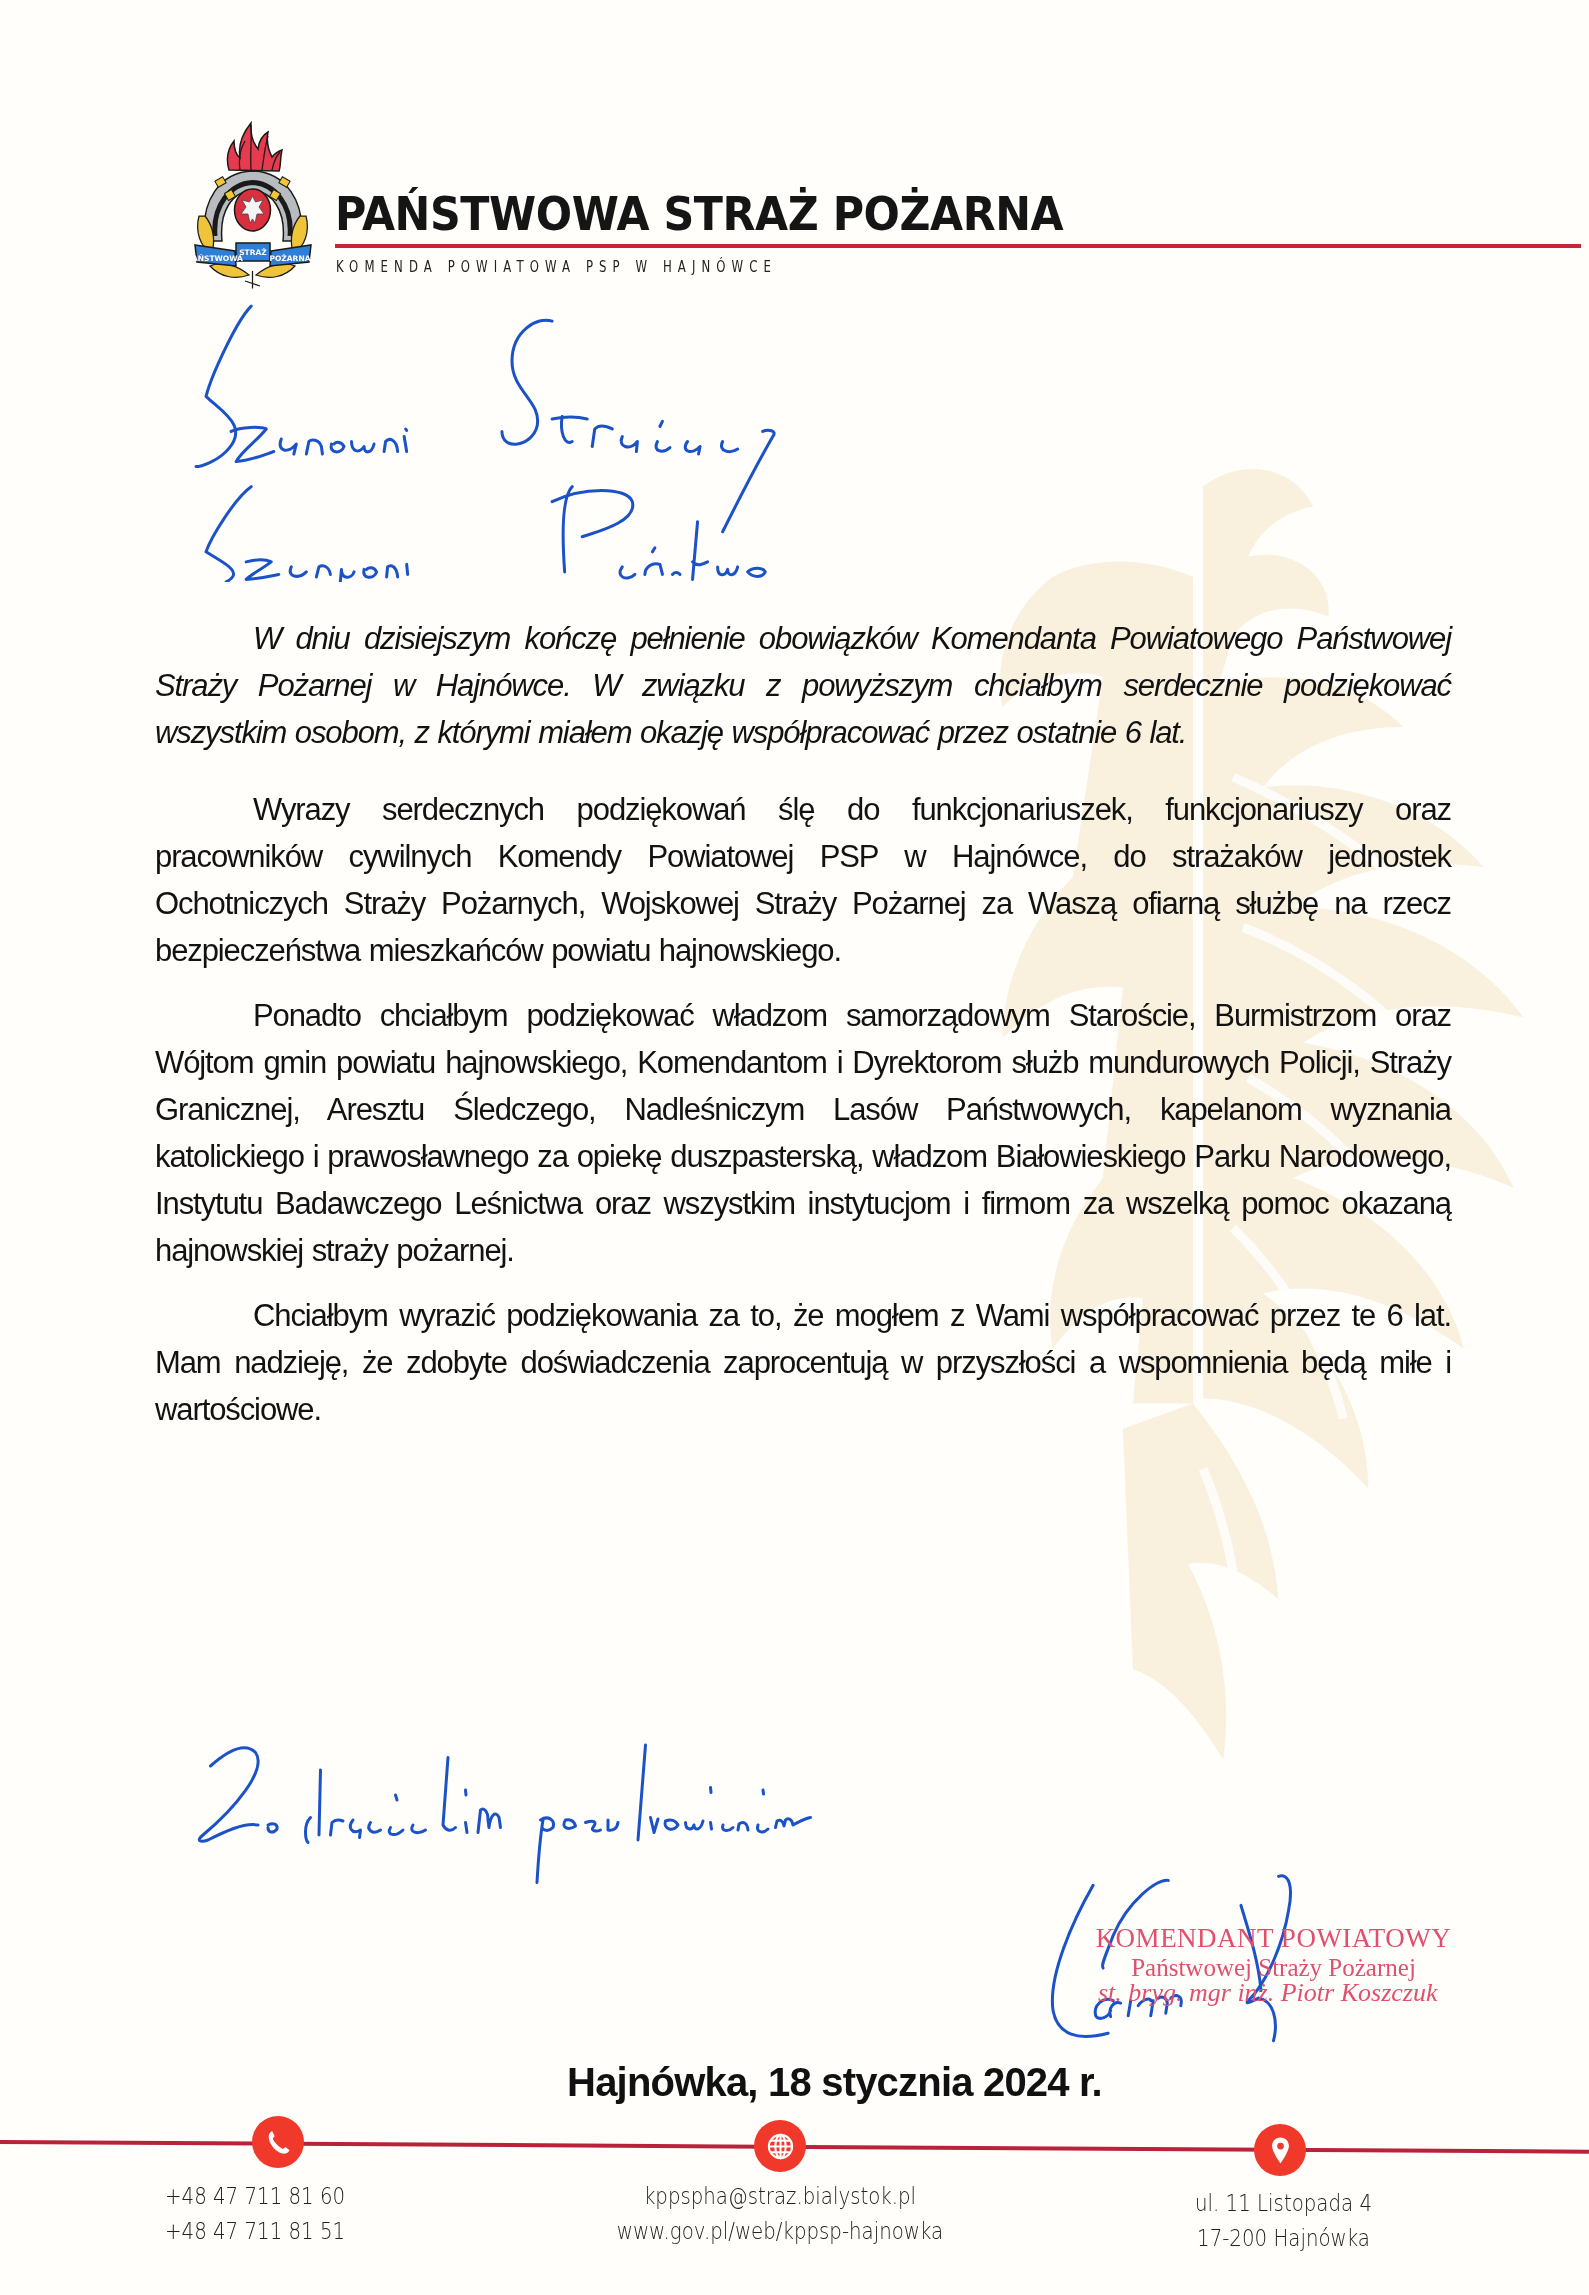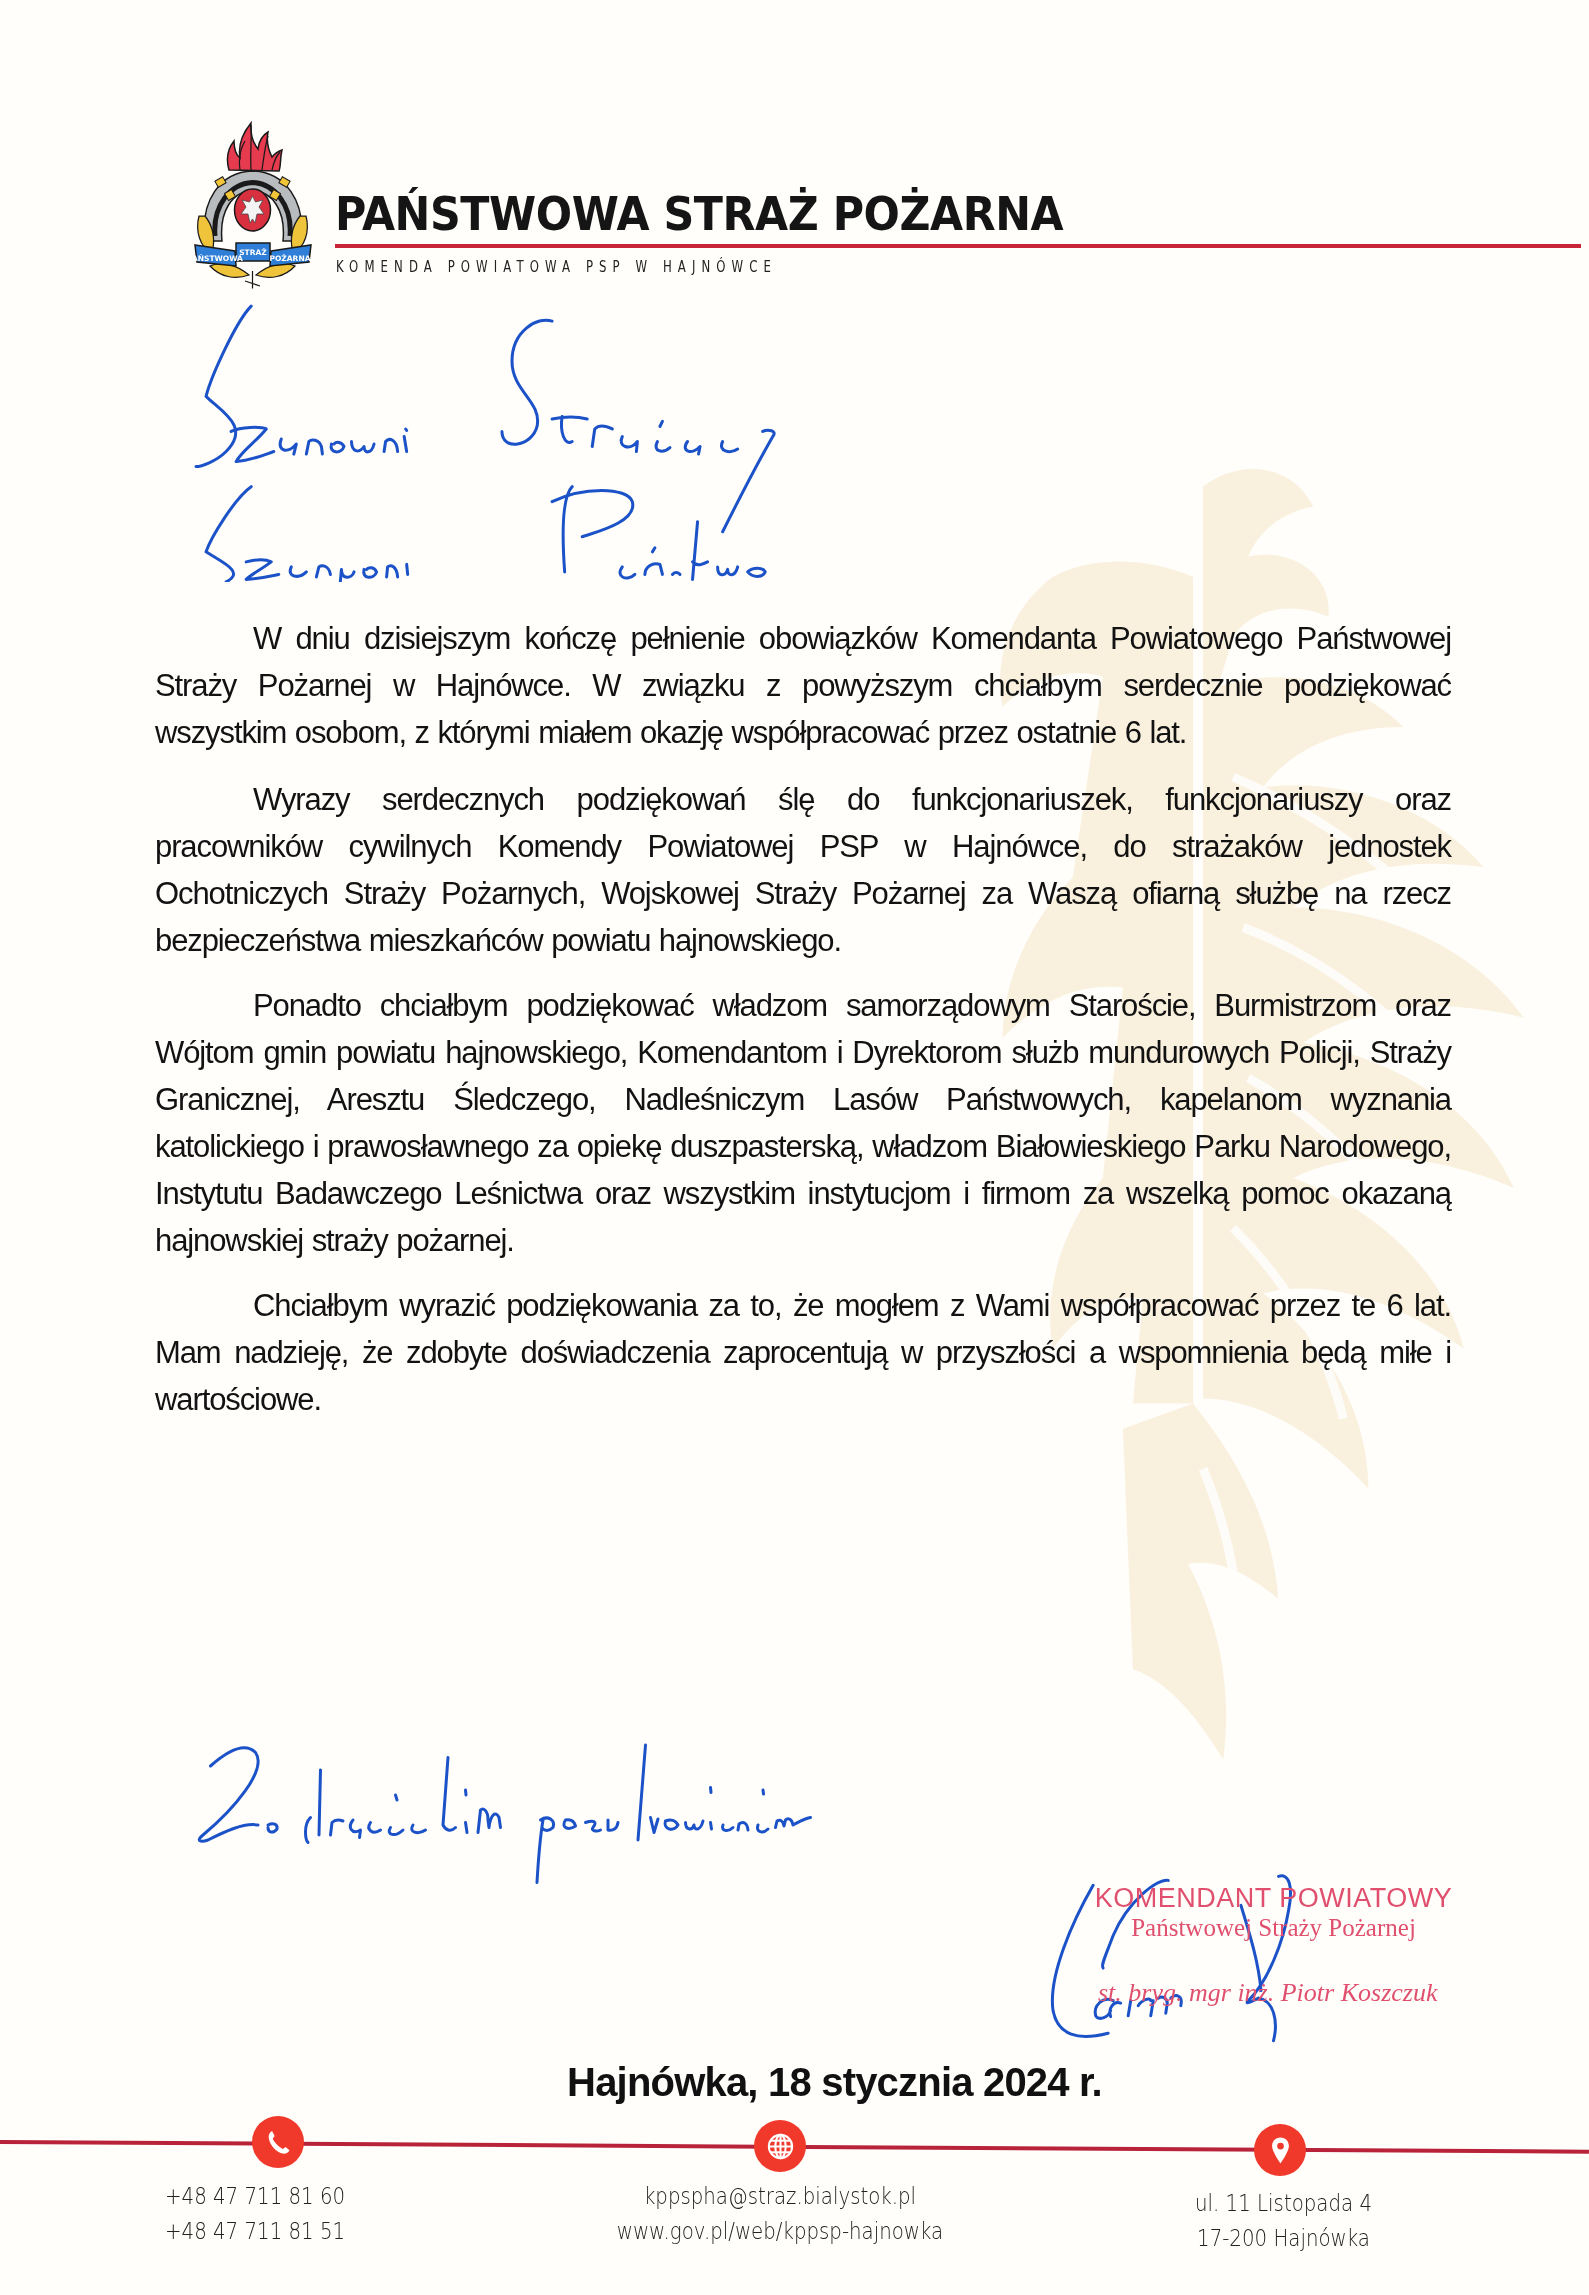--- a/index.html
+++ b/index.html
@@ -32,25 +32,25 @@
   .hand { position: absolute; pointer-events: none; }
   .hand path { fill: none; stroke: #1c52c8; stroke-width: 6; stroke-linecap: round; stroke-linejoin: round; }
 
   
   .body { position: absolute; left: 155px; top: 615px; width: 1296px; }
   .para {
     font-family: "Liberation Sans", sans-serif; font-size: 31px; line-height: 47px;
     text-align: justify; text-indent: 98px; margin: 0 0 18px 0; color: #121212;
     letter-spacing: -1.1px; word-spacing: 1px;
   }
-  .para.p1 { margin-bottom: 20px; }
+  .para.p1 { margin-bottom: 30px; font-style: italic; }
 
   
   .stamp { position: absolute; left: 1058px; top: 1883px; width: 431px; color: #e0506e; text-align: center; }
-  .stamp-l1 { font-family: Liberation Sans, sans-serif; font-size: 27px; letter-spacing: 0.5px; white-space: nowrap; line-height: 30px; }
+  .stamp-l1 { font-family: Liberation Serif, serif; font-size: 27px; letter-spacing: 0.5px; white-space: nowrap; line-height: 30px; margin-top: 40px; }
   .stamp-l2 { font-family: Liberation Serif, serif; font-size: 25px; white-space: nowrap; line-height: 30px; }
   .stamp-l3 { font-family: "Liberation Serif", serif; font-style: italic; font-size: 26px; white-space: nowrap; position: absolute; top: 95px; left: 20px; margin-left: 20px; }
 
   .date {
     position: absolute; left: 0; width: 100%; top: 2060px; text-align: center;
     font-family: "Liberation Sans", sans-serif; font-weight: bold; font-size: 40px; letter-spacing: -0.8px;
     padding-left: 80px; box-sizing: border-box;
   }
 
   

